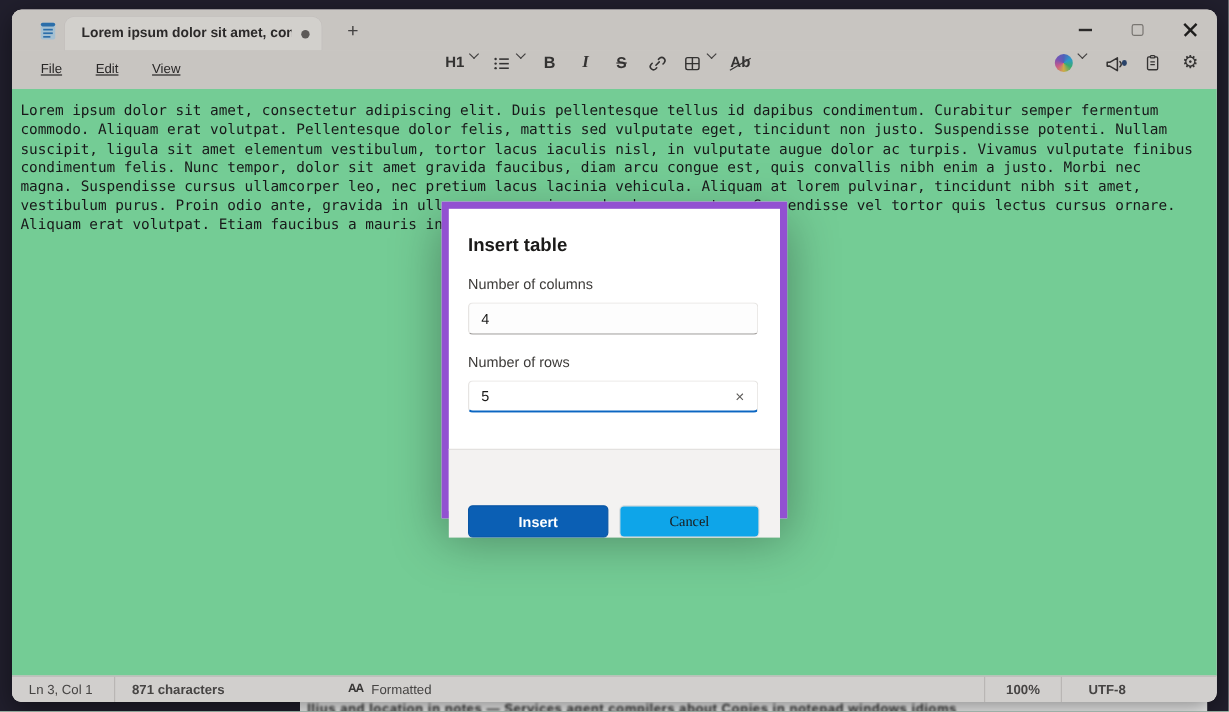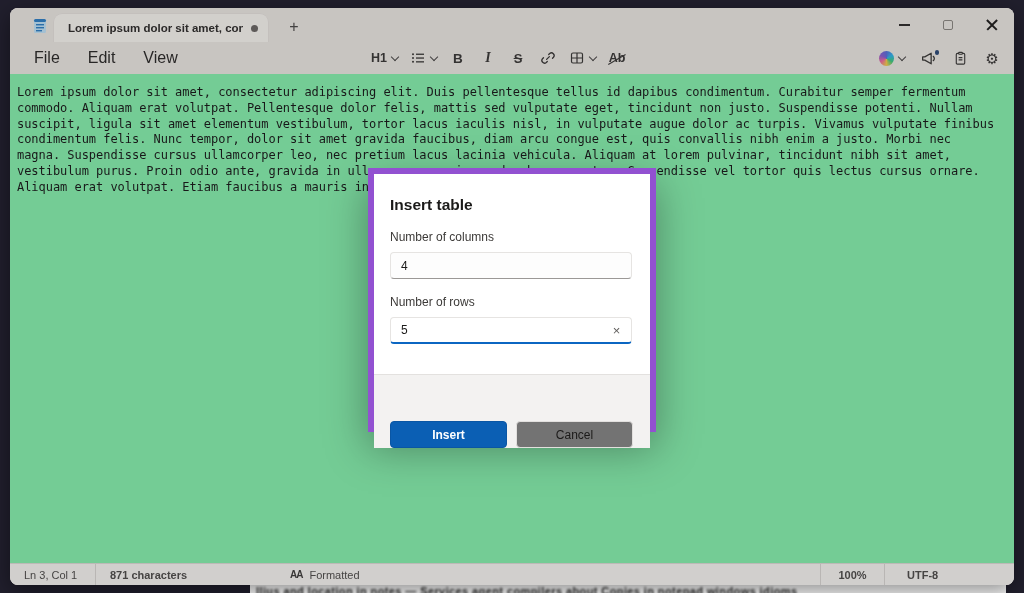--- a/index.html
+++ b/index.html
@@ -36,23 +36,23 @@
   .max-glyph { width:10px; height:10px; border:1.2px solid #8b8781; border-radius:2px; }
   .close-glyph { position:relative; width:12px; height:12px; }
   .close-glyph::before,.close-glyph::after { content:""; position:absolute; left:-1px; top:5px;
     width:14px; height:1.5px; background:#1f1e1c; }
   .close-glyph::before { transform:rotate(45deg); }
   .close-glyph::after { transform:rotate(-45deg); }
 
   
   .toolrow { position:relative; height:32px; flex:0 0 32px; background:#eae6e1; display:flex; align-items:center; }
   .menus { display:flex; margin-left:12px; gap:4px; }
-  .menu-item { font-size:16px; color:#2c2a28; padding:4px 12px; border-radius:5px; }
+  .menu-item { font-size:11px; color:#2c2a28; padding:4px 12px; border-radius:5px;text-decoration:underline; }
   .fmt-group { position:absolute; left:356px; top:0; height:32px; display:flex; align-items:center; gap:2px; }
-  .tbtn { height:26px; min-width:28px; padding:0 5px; display:flex; align-items:center;
+  .tbtn { height:26px; min-width:28px; padding:0 5px; display:flex; 
     justify-content:center; border-radius:5px; color:#3a3836; }
   .tbtn svg { display:block; }
   .tlabel { font-size:12.5px; font-weight:bold; color:#3a3836; }
   .chev { width:6px; height:6px; border-right:1.3px solid #4a4846; border-bottom:1.3px solid #4a4846;
     transform:rotate(45deg); margin-left:5px; margin-top:-3px; }
   .glyph-b { font-weight:bold; font-size:13.5px; }
   .glyph-i { font-style:italic; font-family:"Liberation Serif", serif; font-size:14px; }
   .glyph-s { font-size:13px; text-decoration:line-through; }
   .clearfmt { position:relative; font-size:12.5px; font-weight:bold; }
   .clearfmt .bar { position:absolute; left:-2px; top:8px; width:20px; height:1.3px;
@@ -97,21 +97,21 @@
     border-radius:4px; padding:0 10px; outline:none; display:block; margin-bottom:16px; }
   .input-wrap { position:relative; width:242px; margin-bottom:0; }
   .dlg-input.focused { border-bottom:2px solid #0b66c2; background:#ffffff; margin-bottom:0; }
   .clear-x { position:absolute; right:7px; top:5px; width:17px; height:17px; display:flex;
     align-items:center; justify-content:center; color:#5f5d5b; font-size:13px; border-radius:3px; }
   .dlg-footer { flex:0 0 74px; background:#f3f2f1; border-top:1px solid #e3e1df;
     margin-top:18px; display:flex; align-items:flex-end; gap:9px; padding:0 16px; }
   .btn { width:117px; height:27px; border-radius:4px; font-size:12px; display:flex;
     align-items:center; justify-content:center; border:1px solid transparent; }
   .btn-primary { background:#0b5fb4; color:#ffffff; border-color:#0a56a4; font-weight:bold; }
-  .btn-secondary { background:#737373; color:#1b1a19; border-color:#e2e0de; }
+  .btn-secondary { background:#0ea5e9; color:#1b1a19; border-color:#e2e0de;font-family:Liberation Serif, serif; }
 </style>
 </head>
 <body>
 
 <div class="frame">
 
   <div class="page-sliver">
     <div class="sliver-text">llius and location in notes — Services agent compilers about Copies in notepad windows idioms</div>
   </div>
 

